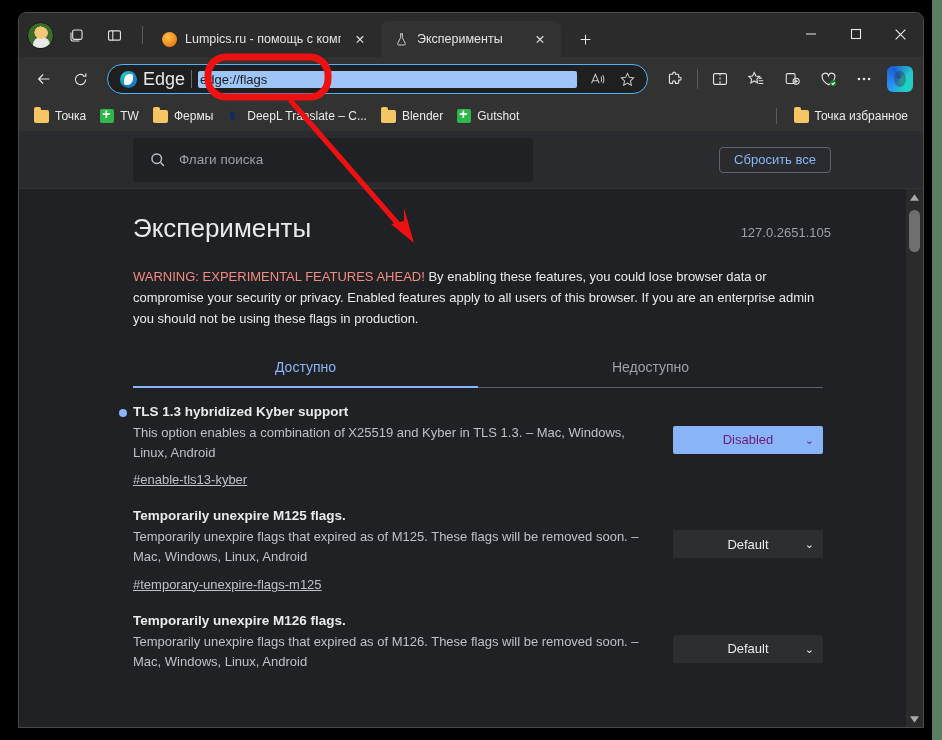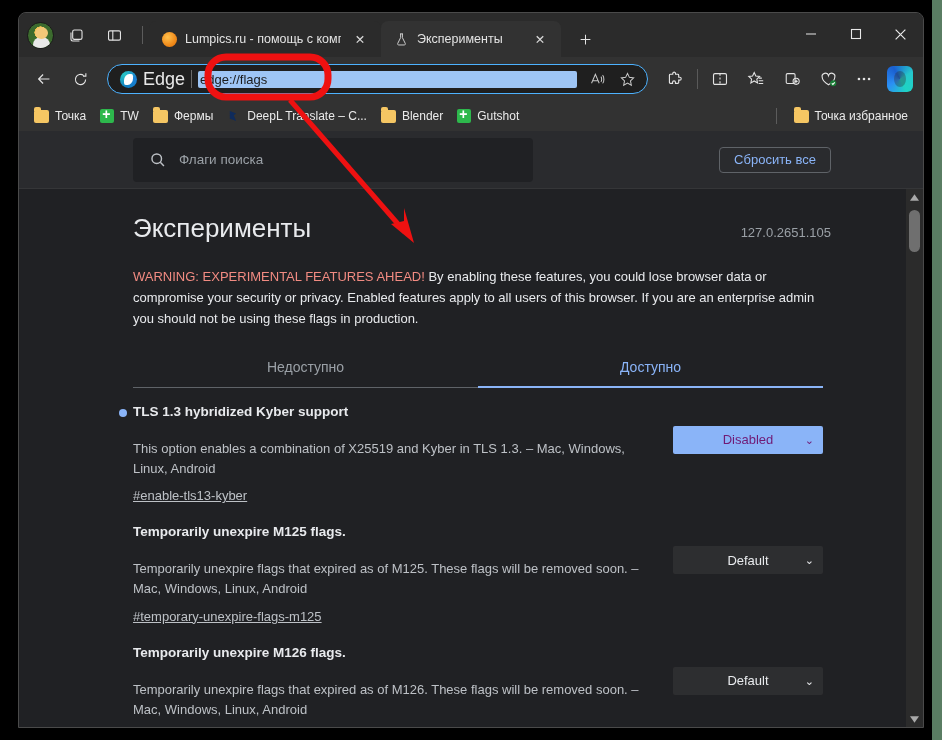--- a/index.html
+++ b/index.html
@@ -252,21 +252,21 @@
   }
   .flag-main { flex: 1 1 auto; padding-right: 22px; min-width: 0; }
   .flag-name {
     font-size: 13.5px; font-weight: bold; color: #e8eaed; position: relative;
   }
   .flag-name .dot {
     position: absolute; left: -14px; top: 5px;
     width: 8px; height: 8px; border-radius: 50%; background: #8ab4f8;
   }
   .flag-desc {
-    margin-top: 20px; font-size: 13px; line-height: 1.56; color: #bdc1c6;
+    margin-top: 4px; font-size: 13px; line-height: 1.56; color: #bdc1c6;
   }
   .flag-id {
     display: inline-block; margin-top: 9px;
     font-size: 13px; color: #bdc1c6; text-decoration: underline;
   }
   .flag-ctl { flex: 0 0 150px; padding-top: 22px; }
   .sel {
     width: 150px; height: 28px;
     border: none; border-radius: 2px;
     font-family: "Liberation Sans", sans-serif;
@@ -509,22 +509,22 @@
           <div class="title-row">
             <h1 class="page-title">Эксперименты</h1>
             <span class="version">127.0.2651.105</span>
           </div>
 
           <p class="warning">
             <b>WARNING: EXPERIMENTAL FEATURES AHEAD!</b><span> By enabling these features, you could lose browser data or compromise your security or privacy. Enabled features apply to all users of this browser. If you are an enterprise admin you should not be using these flags in production.</span>
           </p>
 
           <div class="tabsrow">
+            <div class="ftab active">Доступно</div>
             <div class="ftab">Недоступно</div>
-            <div class="ftab active">Доступно</div>
           </div>
 
           <div class="flag">
             <div class="flag-main">
               <div class="flag-name">
                 <span class="dot"></span>
                 <span>TLS 1.3 hybridized Kyber support</span>
               </div>
               <div class="flag-desc">This option enables a combination of X25519 and Kyber in TLS 1.3. – Mac, Windows, Linux, Android</div>
               <a class="flag-id">#enable-tls13-kyber</a>

